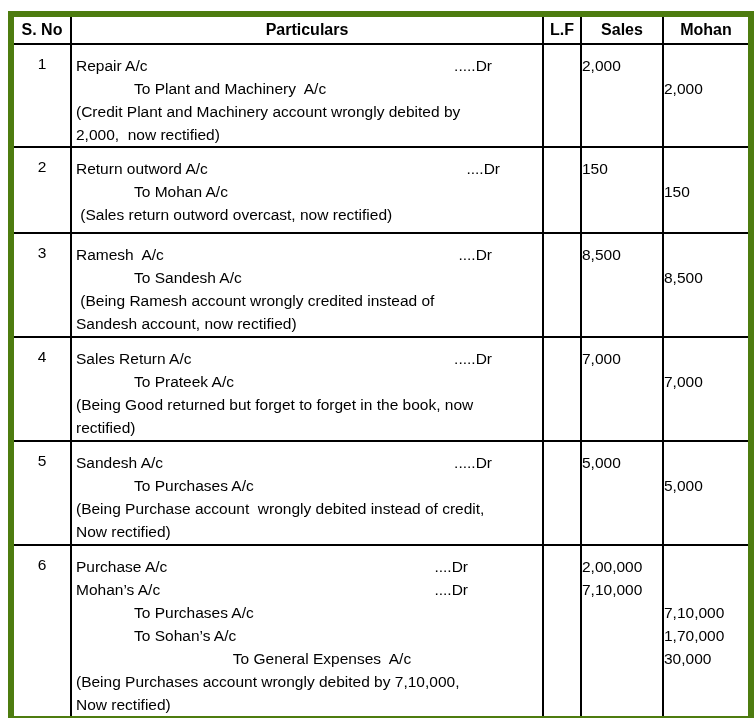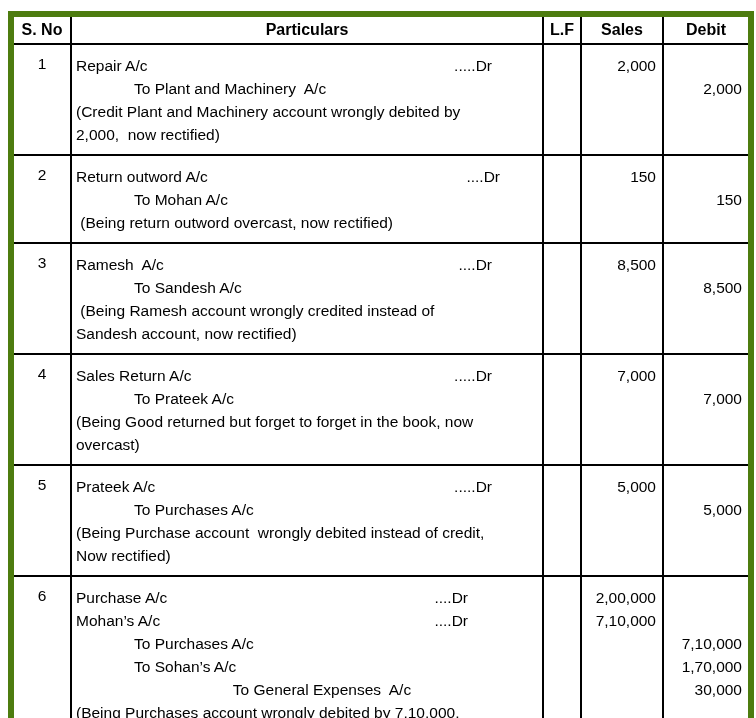--- a/index.html
+++ b/index.html
@@ -47,43 +47,42 @@
   }
   td.particulars-cell { padding: 9px 4px 0 4px; }
   .line.credit     { padding-left: 58px; }
   .line.credit-alt { padding-left: 30px; text-align: center; }
   .line.debit, .line.narration { padding-left: 0; }
   .dr {
     position: absolute;
     top: 0;
   }
   td.num-cell {
-    text-align: right;
-    padding: 9px 6px 8px 0;
+    padding: 9px 6px 0 0;
   }
   td.lf-cell { }
 </style>
 </head>
 <body>
 
 <table class="journal">
   <colgroup>
     <col style="width:60px">
     <col style="width:472px">
     <col style="width:38px">
     <col style="width:82px">
     <col style="width:88px">
   </colgroup>
   <thead>
     <tr>
       <th>S. No</th>
       <th>Particulars</th>
       <th>L.F</th>
       <th>Sales</th>
-      <th>Debit</th>
+      <th>Mohan</th>
     </tr>
   </thead>
   <tbody>
       <tr style="height: 102px;">
         <td class="sno-cell">1</td>
         <td class="particulars-cell">
           <div class="line debit"><span>Repair A/c</span><span class="dr" style="right: 46px;">.....Dr</span></div>
           <div class="line credit"><span>To Plant and Machinery  A/c</span></div>
           <div class="line narration"><span>(Credit Plant and Machinery account wrongly debited by</span></div>
           <div class="line narration"><span>2,000,  now rectified)</span></div>
@@ -100,21 +99,21 @@
           <div class="line num">2,000</div>
           <div class="line num">&nbsp;</div>
           <div class="line num">&nbsp;</div>
         </td>
       </tr>
       <tr style="height: 86px;">
         <td class="sno-cell">2</td>
         <td class="particulars-cell">
           <div class="line debit"><span>Return outword A/c</span><span class="dr" style="right: 38px;">....Dr</span></div>
           <div class="line credit"><span>To Mohan A/c</span></div>
-          <div class="line narration"><span> (Being return outword overcast, now rectified)</span></div>
+          <div class="line narration"><span> (Sales return outword overcast, now rectified)</span></div>
         </td>
         <td class="lf-cell"></td>
         <td class="num-cell">
           <div class="line num">150</div>
           <div class="line num">&nbsp;</div>
           <div class="line num">&nbsp;</div>
         </td>
         <td class="num-cell">
           <div class="line num">&nbsp;</div>
           <div class="line num">150</div>
@@ -142,40 +141,40 @@
           <div class="line num">&nbsp;</div>
           <div class="line num">&nbsp;</div>
         </td>
       </tr>
       <tr style="height: 104px;">
         <td class="sno-cell">4</td>
         <td class="particulars-cell">
           <div class="line debit"><span>Sales Return A/c</span><span class="dr" style="right: 46px;">.....Dr</span></div>
           <div class="line credit"><span>To Prateek A/c</span></div>
           <div class="line narration"><span>(Being Good returned but forget to forget in the book, now</span></div>
-          <div class="line narration"><span>overcast)</span></div>
+          <div class="line narration"><span>rectified)</span></div>
         </td>
         <td class="lf-cell"></td>
         <td class="num-cell">
           <div class="line num">7,000</div>
           <div class="line num">&nbsp;</div>
           <div class="line num">&nbsp;</div>
           <div class="line num">&nbsp;</div>
         </td>
         <td class="num-cell">
           <div class="line num">&nbsp;</div>
           <div class="line num">7,000</div>
           <div class="line num">&nbsp;</div>
           <div class="line num">&nbsp;</div>
         </td>
       </tr>
       <tr style="height: 104px;">
         <td class="sno-cell">5</td>
         <td class="particulars-cell">
-          <div class="line debit"><span>Prateek A/c</span><span class="dr" style="right: 46px;">.....Dr</span></div>
+          <div class="line debit"><span>Sandesh A/c</span><span class="dr" style="right: 46px;">.....Dr</span></div>
           <div class="line credit"><span>To Purchases A/c</span></div>
           <div class="line narration"><span>(Being Purchase account  wrongly debited instead of credit,</span></div>
           <div class="line narration"><span>Now rectified)</span></div>
         </td>
         <td class="lf-cell"></td>
         <td class="num-cell">
           <div class="line num">5,000</div>
           <div class="line num">&nbsp;</div>
           <div class="line num">&nbsp;</div>
           <div class="line num">&nbsp;</div>

